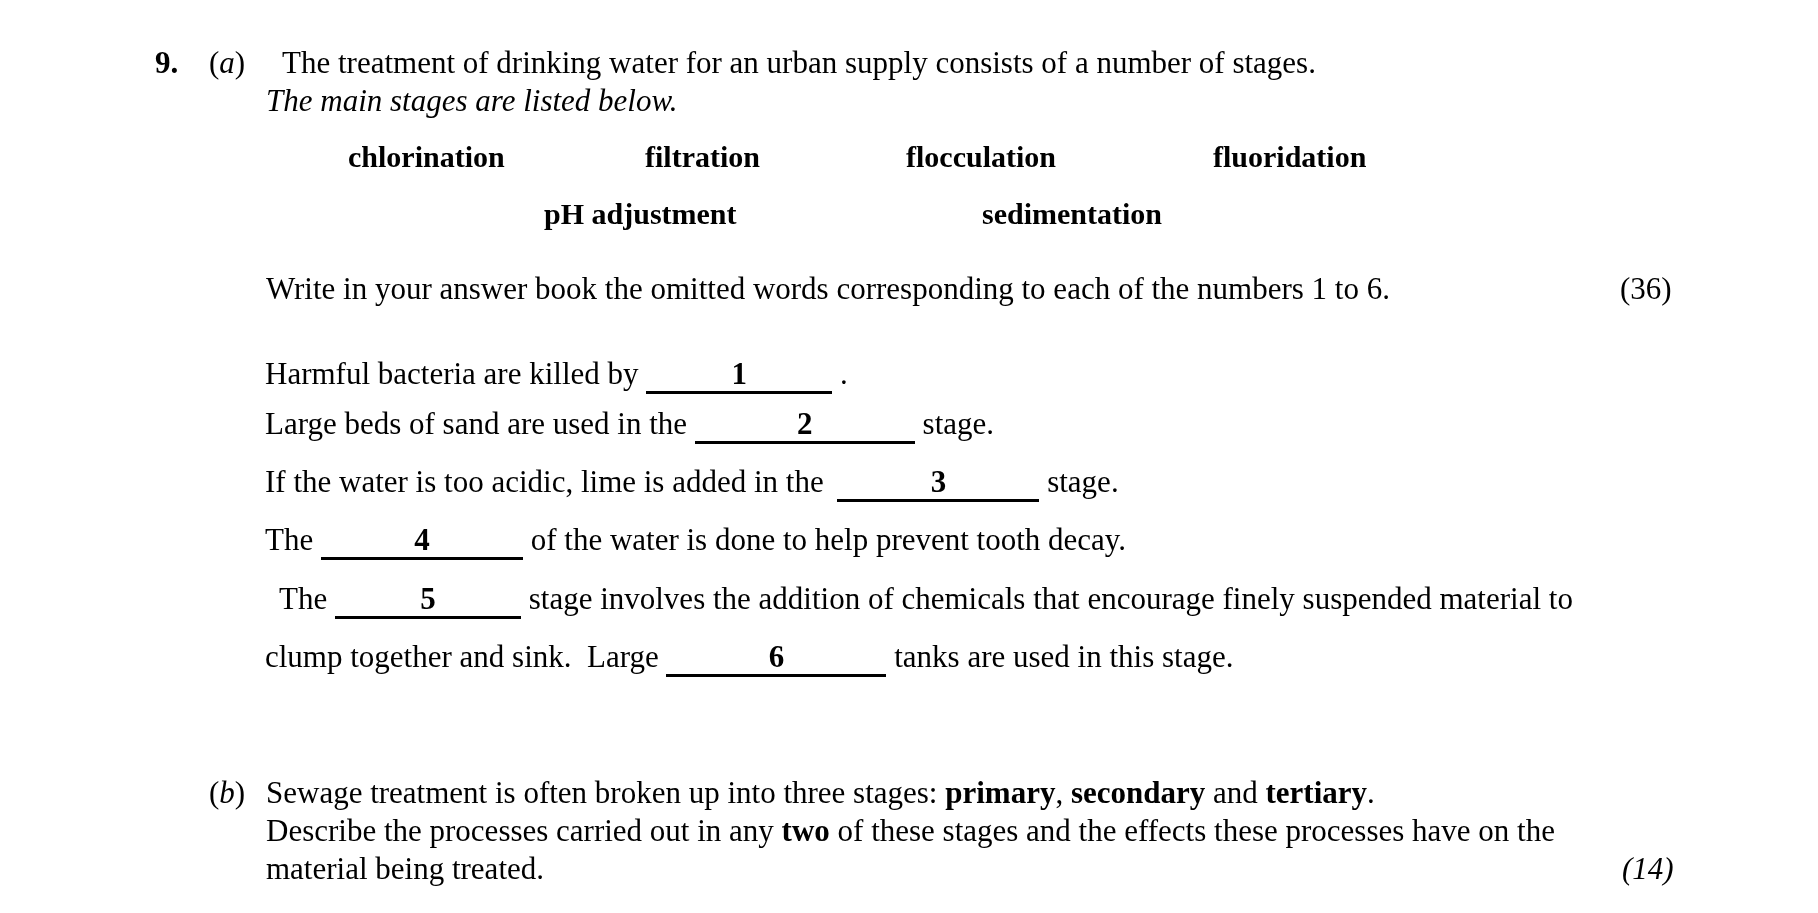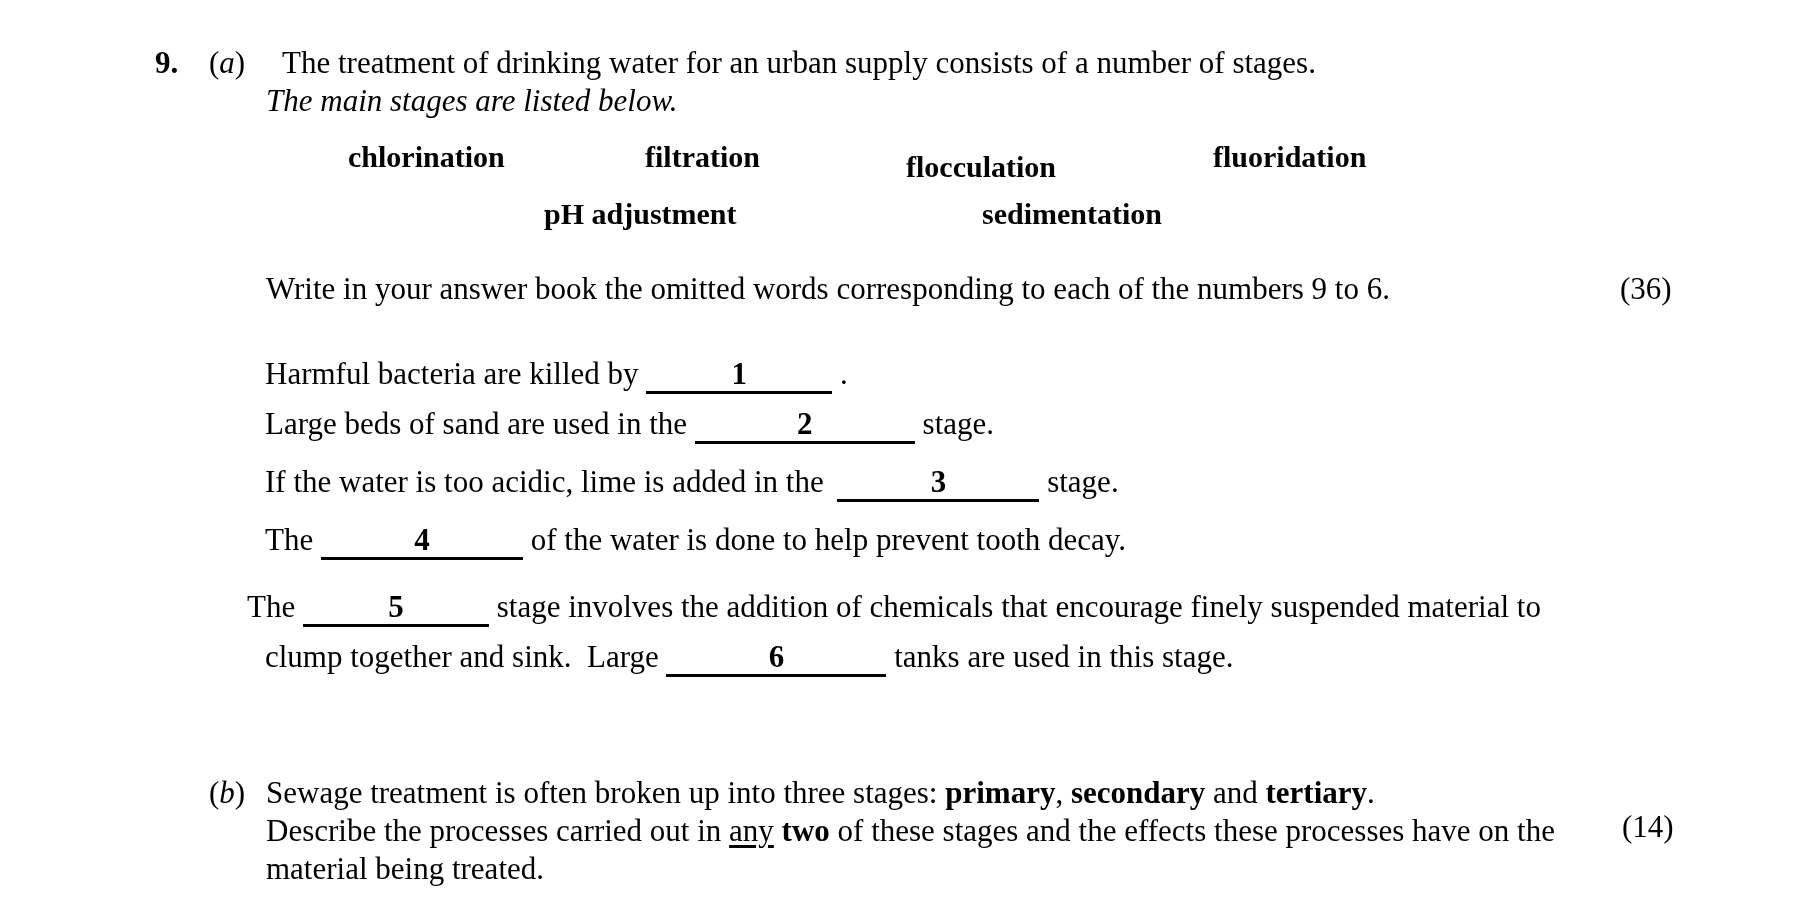--- a/index.html
+++ b/index.html
@@ -5,21 +5,21 @@
   html, body { margin: 0; padding: 0; background: #ffffff; }
   body {
     width: 1818px; height: 913px; position: relative; overflow: hidden;
     font-family: "Liberation Serif", "DejaVu Serif", serif;
     color: #000000;
   }
   .abs { position: absolute; white-space: nowrap; }
   .txt { font-size: 31px; line-height: 38px; }
   .b { font-weight: bold; }
   .i { font-style: italic; }
-  .u { text-decoration: underline; text-underline-offset: 4px; }
+  .u { text-underline-offset: 4px; }
   .blank {
     display: inline-block; position: relative;
     border-bottom: 3px solid #000000;
     text-align: center; font-weight: bold;
     height: 34px; line-height: 34px;
     vertical-align: baseline;
   }
   .bank { font-size: 30px; font-weight: bold; line-height: 36px; }
 </style>
 </head>
@@ -28,27 +28,27 @@
 <div class="abs txt b" style="left:155px; top:44px;">9.</div>
 
 <div class="abs txt" style="left:209px; top:44px;"><span>(</span><span class="i">a</span><span>)</span></div>
 
 <div class="abs txt" style="left:282px; top:44px;">The treatment of drinking water for an urban supply consists of a number of stages.</div>
 <div class="abs txt" style="left:266px; top:82px;font-style:italic;">The main stages are listed below.</div>
 
 <div>
   <div class="abs bank" style="left:348px; top:139px;">chlorination</div>
   <div class="abs bank" style="left:645px; top:139px;font-family:Liberation Serif, serif;">filtration</div>
-  <div class="abs bank" style="left:906px; top:149px;">flocculation</div>
+  <div class="abs bank" style="left:906px; top:139px;">flocculation</div>
   <div class="abs bank" style="left:1213px; top:139px;">fluoridation</div>
   <div class="abs bank" style="left:544px; top:196px;">pH adjustment</div>
   <div class="abs bank" style="left:982px; top:196px;">sedimentation</div>
 </div>
 
-<div class="abs txt" style="left:266px; top:270px;">Write in your answer book the omitted words corresponding to each of the numbers 9 to 6.</div>
+<div class="abs txt" style="left:266px; top:270px;">Write in your answer book the omitted words corresponding to each of the numbers 1 to 6.</div>
 <div class="abs txt" style="left:1620px; top:270px;">(36)</div>
 
 <div class="abs txt" style="left:265px; top:347px;margin-top:8px;">
   <span>Harmful bacteria are killed by</span>
   <span class="blank" style="width:186px;">1</span>
   <span>.</span>
 </div>
 
 <div class="abs txt" style="left:265px; top:405px;">
   <span>Large beds of sand are used in the</span>
@@ -61,32 +61,32 @@
   <span class="blank" style="width:202px; margin-left:6px;">3</span>
   <span>stage.</span>
 </div>
 
 <div class="abs txt" style="left:265px; top:521px;">
   <span>The</span>
   <span class="blank" style="width:202px;">4</span>
   <span>of the water is done to help prevent tooth decay.</span>
 </div>
 
-<div class="abs txt" style="left:247px; top:580px;margin-top:8px;">
+<div class="abs txt" style="left:279px; top:580px;">
   <span>The</span>
   <span class="blank" style="width:186px;">5</span>
   <span>stage involves the addition of chemicals that encourage finely suspended material to</span>
 </div>
 
 <div class="abs txt" style="left:265px; top:638px;">
   <span style="white-space:pre;">clump together and sink.  Large</span>
   <span class="blank" style="width:220px;">6</span>
   <span>tanks are used in this stage.</span>
 </div>
 
 <div class="abs txt" style="left:209px; top:774px;"><span>(</span><span class="i">b</span><span>)</span></div>
 
 <div class="abs txt" style="left:266px; top:774px; white-space:pre;"><span>Sewage treatment is often broken up into three stages: </span><span class="b">primary</span><span>, </span><span class="b">secondary</span><span> and </span><span class="b">tertiary</span><span>.</span></div>
 
 <div class="abs txt" style="left:266px; top:812px; white-space:pre;"><span>Describe the processes carried out in </span><span class="u">any</span><span> </span><span class="b">two</span><span> of these stages and the effects these processes have on the</span></div>
 
 <div class="abs txt" style="left:266px; top:850px;">material being treated.</div>
-<div class="abs txt" style="left:1622px; top:808px;">(14)</div>
+<div class="abs txt" style="left:1622px; top:850px;font-style:italic;">(14)</div>
 
 </body></html>

